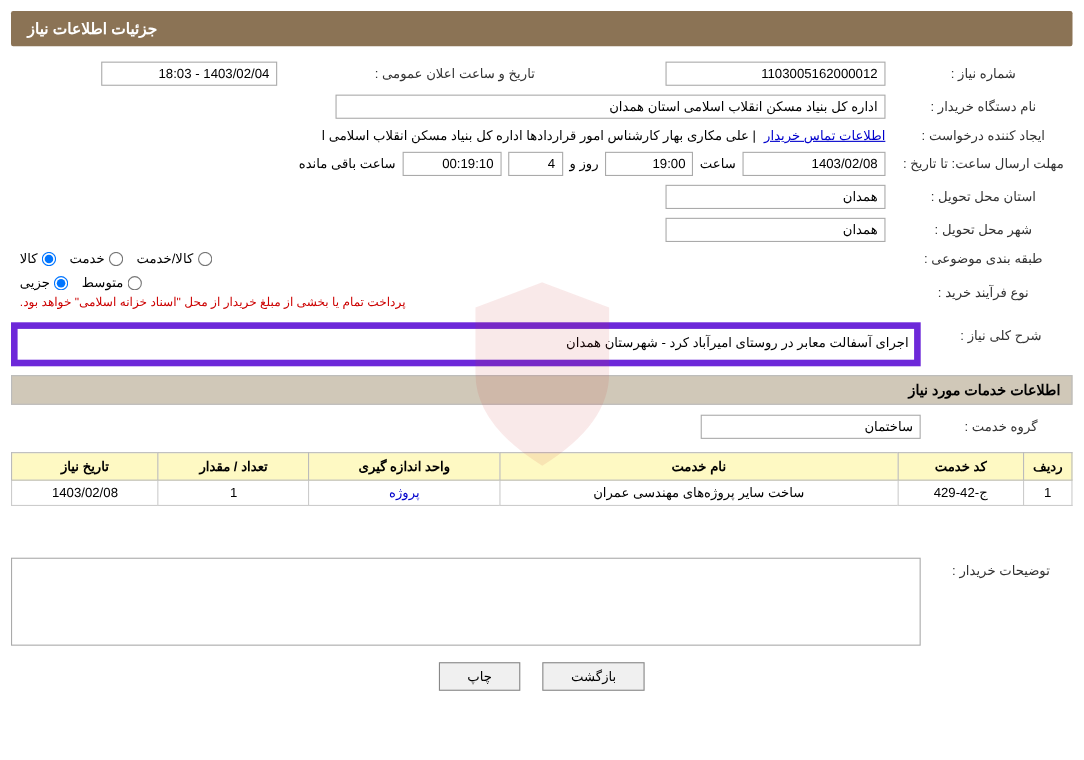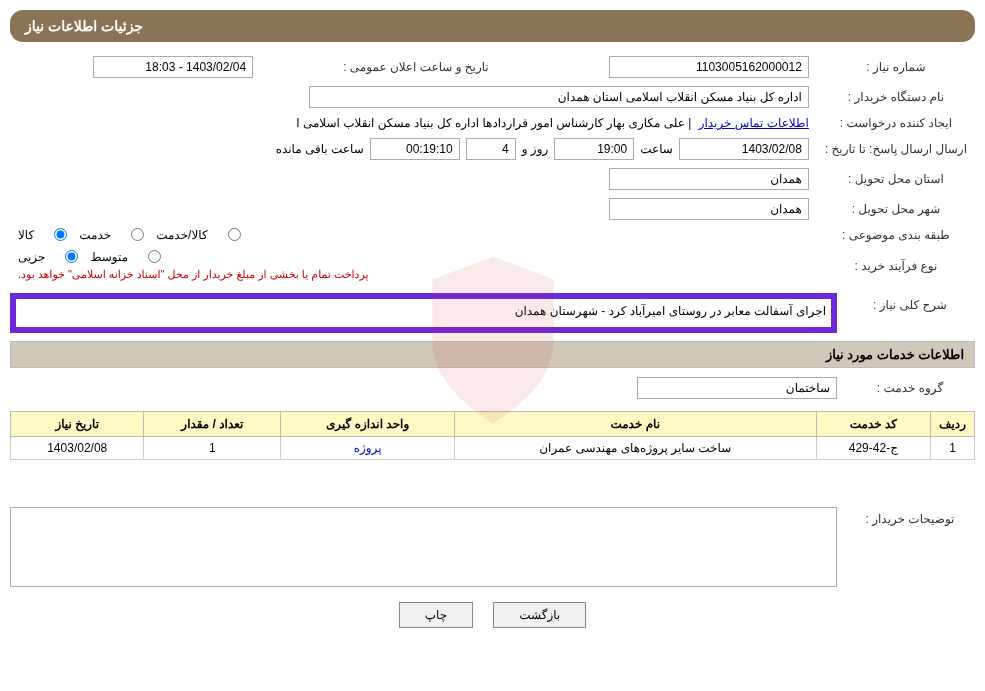--- a/index.html
+++ b/index.html
@@ -16,21 +16,21 @@
       padding: 10px;
     }
     .header-bar {
       background: #8B7355;
       color: #fff;
       text-align: left;
       padding: 8px 15px;
       font-size: 14px;
       font-weight: bold;
       margin-bottom: 10px;
-      border-radius: 13px;
+      border-radius: 2px;
     }
     .info-table {
       width: 100%;
       border-collapse: collapse;
       margin-bottom: 8px;
     }
     .info-table td {
       padding: 4px 8px;
       vertical-align: middle;
     }
@@ -58,21 +58,21 @@
       background: #d0c8b8;
       padding: 5px 10px;
       font-weight: bold;
       font-size: 13px;
       text-align: right;
       margin: 8px 0 5px 0;
       border: 1px solid #bbb;
     }
     .link-blue { color: #0000cc; text-decoration: underline; cursor: pointer; }
     .radio-group { display: flex; gap: 12px; align-items: center; justify-content: flex-end; }
-    .radio-item { display: flex; align-items: flex-start; gap: 20px; }
+    .radio-item { display: flex; align-items: flex-end; gap: 4px; }
     .data-table {
       width: 100%;
       border-collapse: collapse;
       margin-top: 5px;
       margin-bottom: 8px;
     }
     .data-table th {
       background: #fef9c3;
       border: 1px solid #bbb;
       padding: 5px 8px;
@@ -171,21 +171,21 @@
 
       <tr>
         <td class="label-cell">ایجاد کننده درخواست :</td>
         <td class="value-cell" colspan="3">
           <span class="link-blue">اطلاعات تماس خریدار</span>
           <span style="margin-right:4px;">| علی مکاری بهار کارشناس امور قراردادها اداره کل بنیاد مسکن انقلاب اسلامی ا</span>
         </td>
       </tr>
 
       <tr>
-        <td class="label-cell">ارسال ارسال پاسخ: تا تاریخ :</td>
+        <td class="label-cell">مهلت ارسال ساعت: تا تاریخ :</td>
         <td class="value-cell" colspan="3">
           <div class="inline-fields">
             <input class="input-box input-date" type="text" value="1403/02/08" readonly="" style="">
             <span class="field-text">ساعت</span>
             <input class="input-box" style="width: 80px;" type="text" value="19:00" readonly="">
             <span class="field-text">روز و</span>
             <input class="input-box" style="width: 50px;" type="text" value="4" readonly="">
             <input class="input-box" style="width: 90px;" type="text" value="00:19:10" readonly="">
             <span class="field-text">ساعت باقی مانده</span>
           </div>

